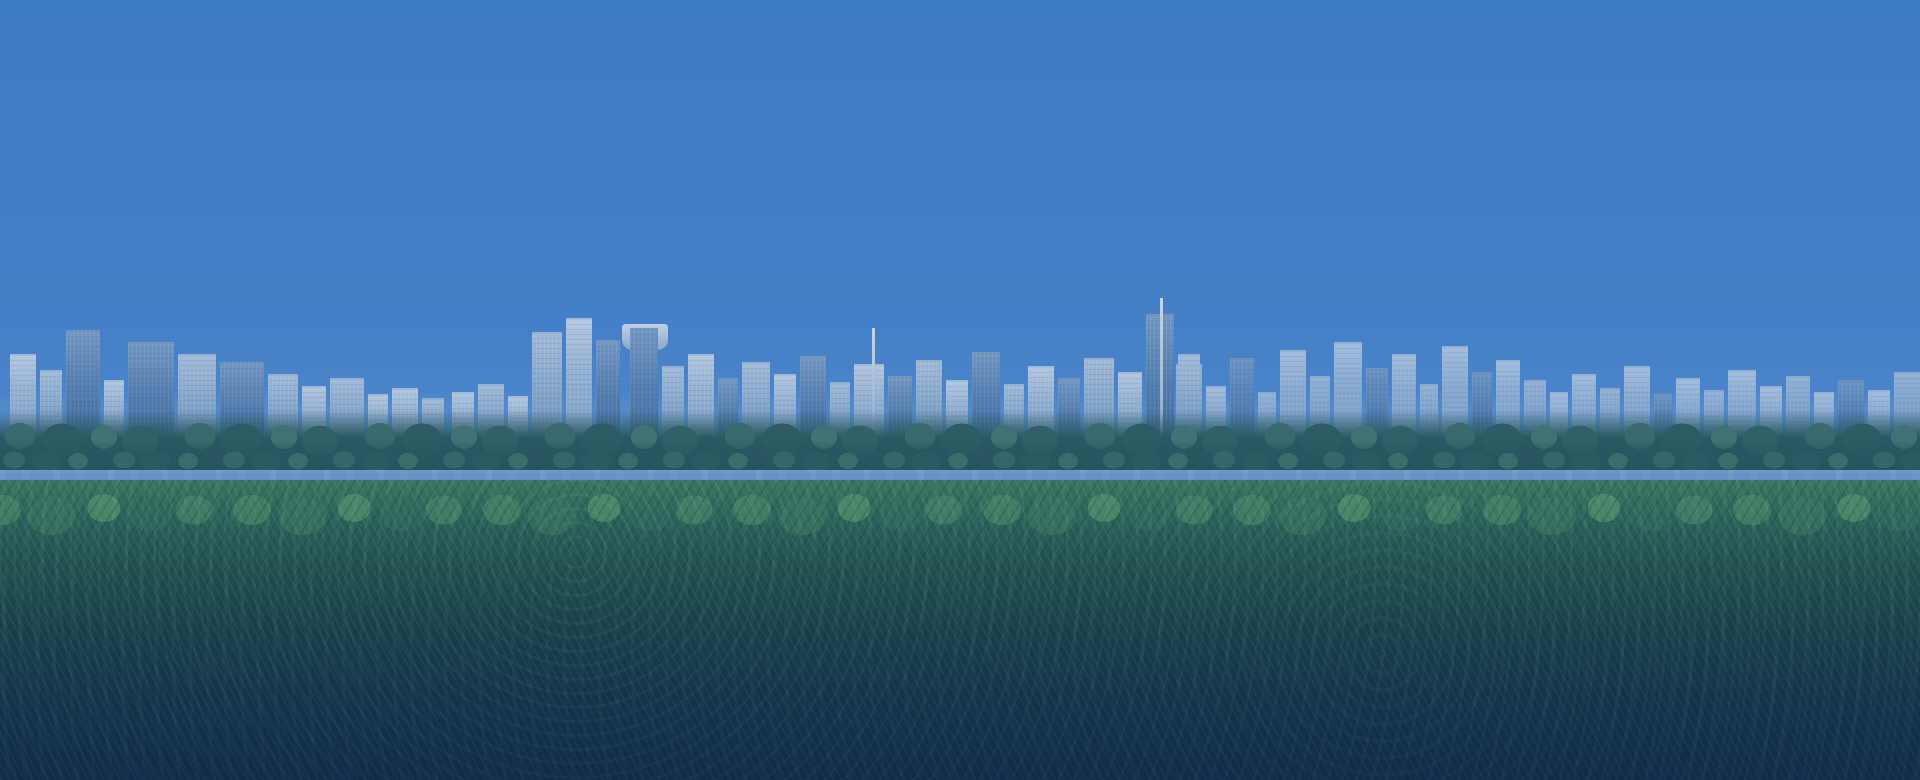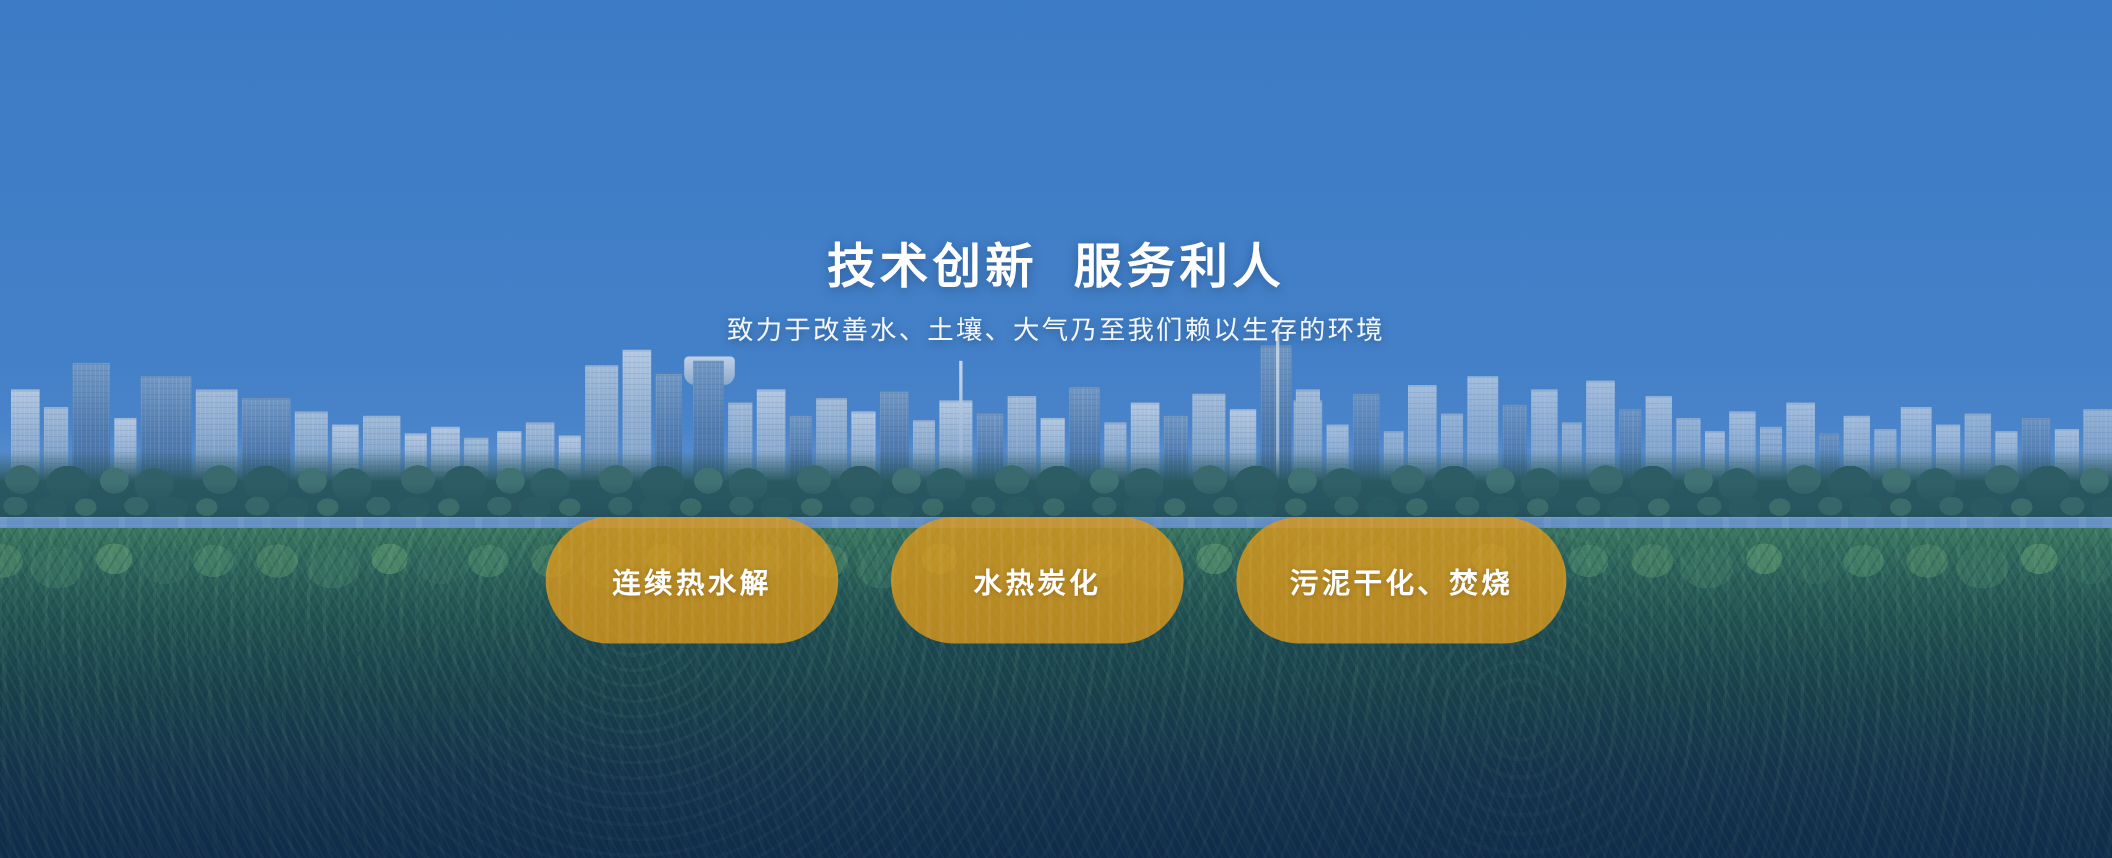--- a/index.html
+++ b/index.html
@@ -330,30 +330,15 @@
 
   <div class="foreground">
     <div class="fg-base"></div>
     <div class="fg-canopy"></div>
     <div class="fg-texture"></div>
     <div class="fg-shade"></div>
   </div>
 
   <div class="colorcast"></div>
 
-  <div class="hero-copy">
-    <h1 class="hero-title">技术创新  服务利人</h1>
-    <p class="hero-subtitle">致力于改善水、土壤、大气乃至我们赖以生存的环境</p>
-  </div>
-
-  <div class="pill-row">
-    <div class="pill">
-      <span class="pill-label">连续热水解</span>
-    </div>
-    <div class="pill">
-      <span class="pill-label">水热炭化</span>
-    </div>
-    <div class="pill pill-wide">
-      <span class="pill-label">污泥干化、焚烧</span>
-    </div>
-  </div>
+
 
 </div>
 
 </body></html>

